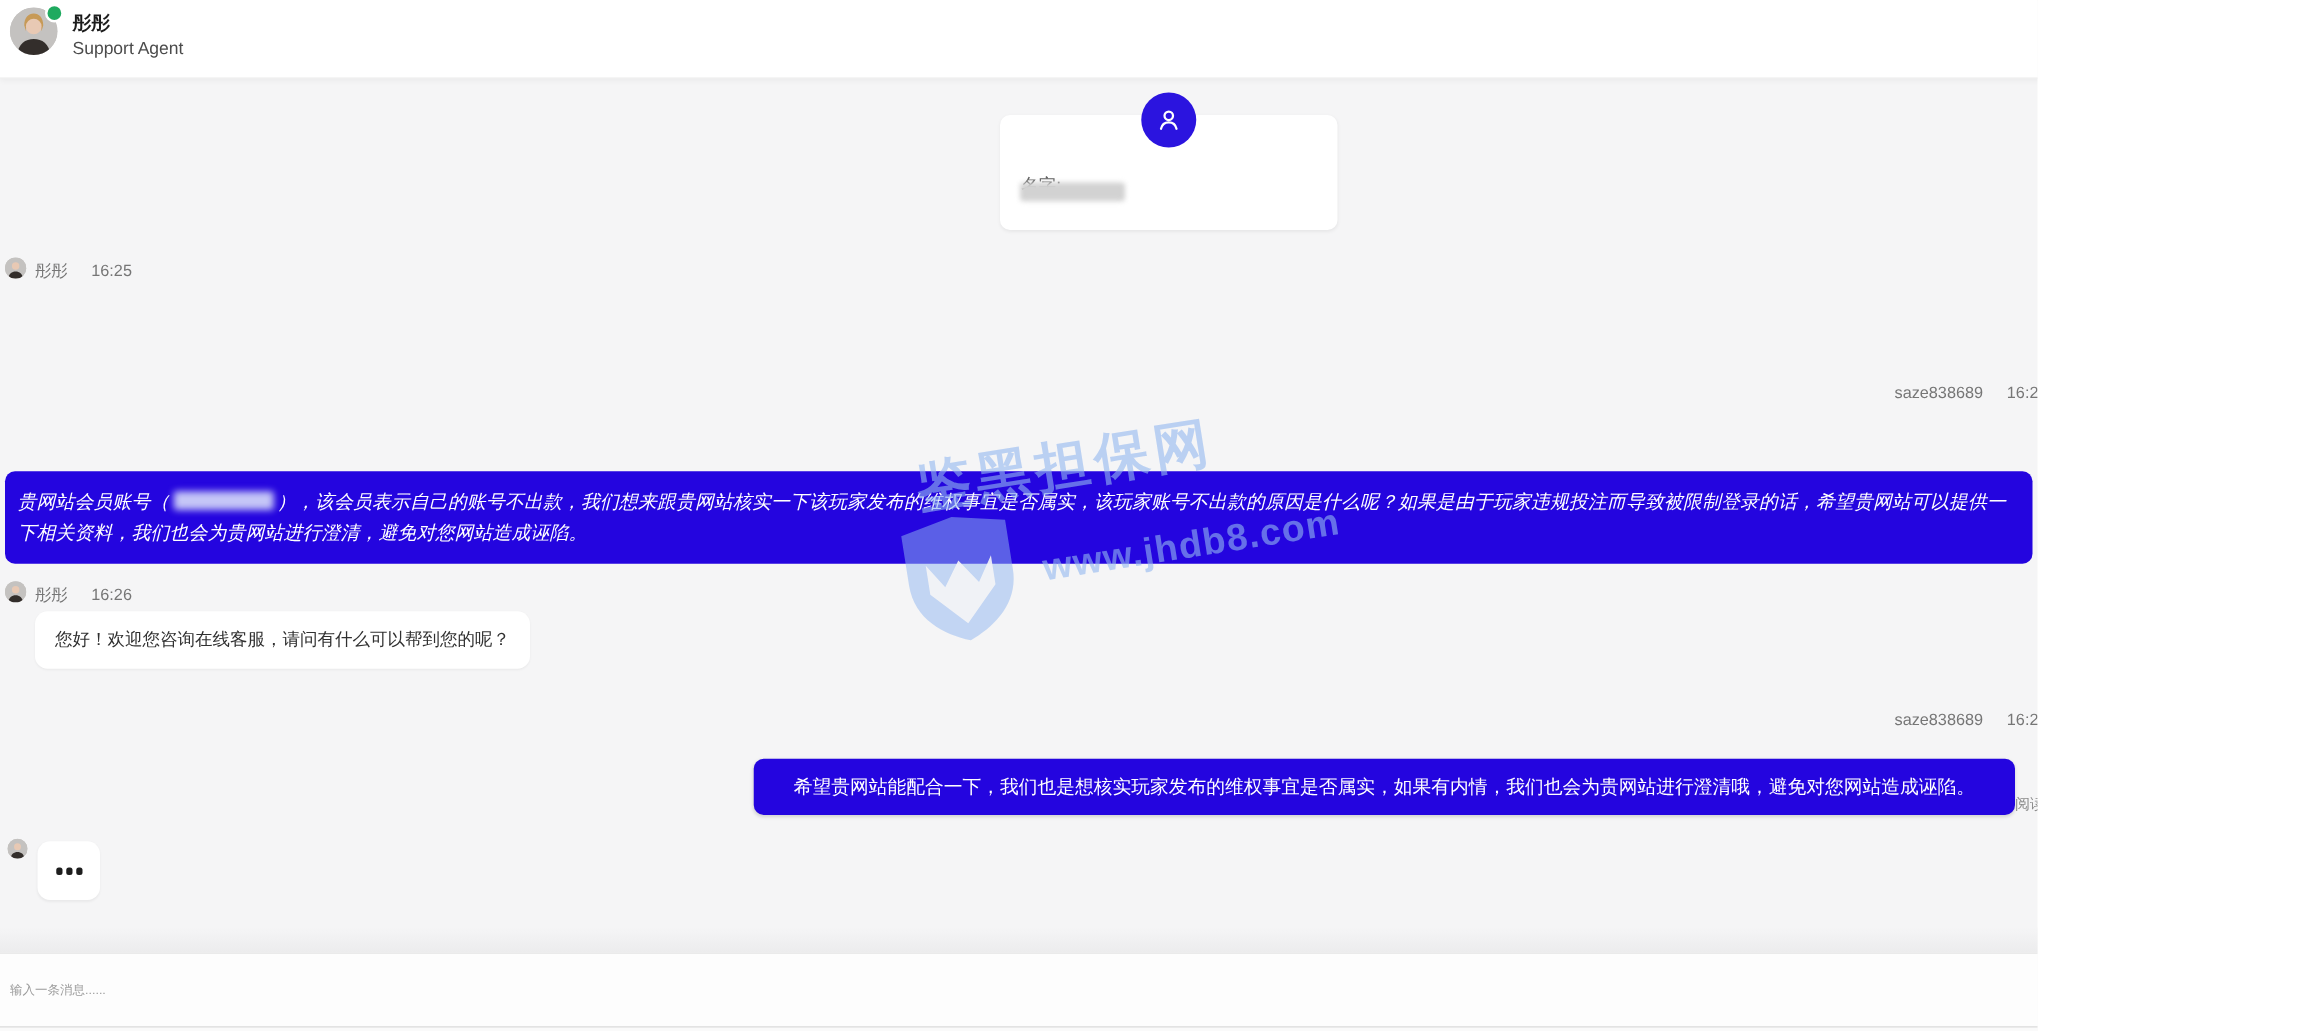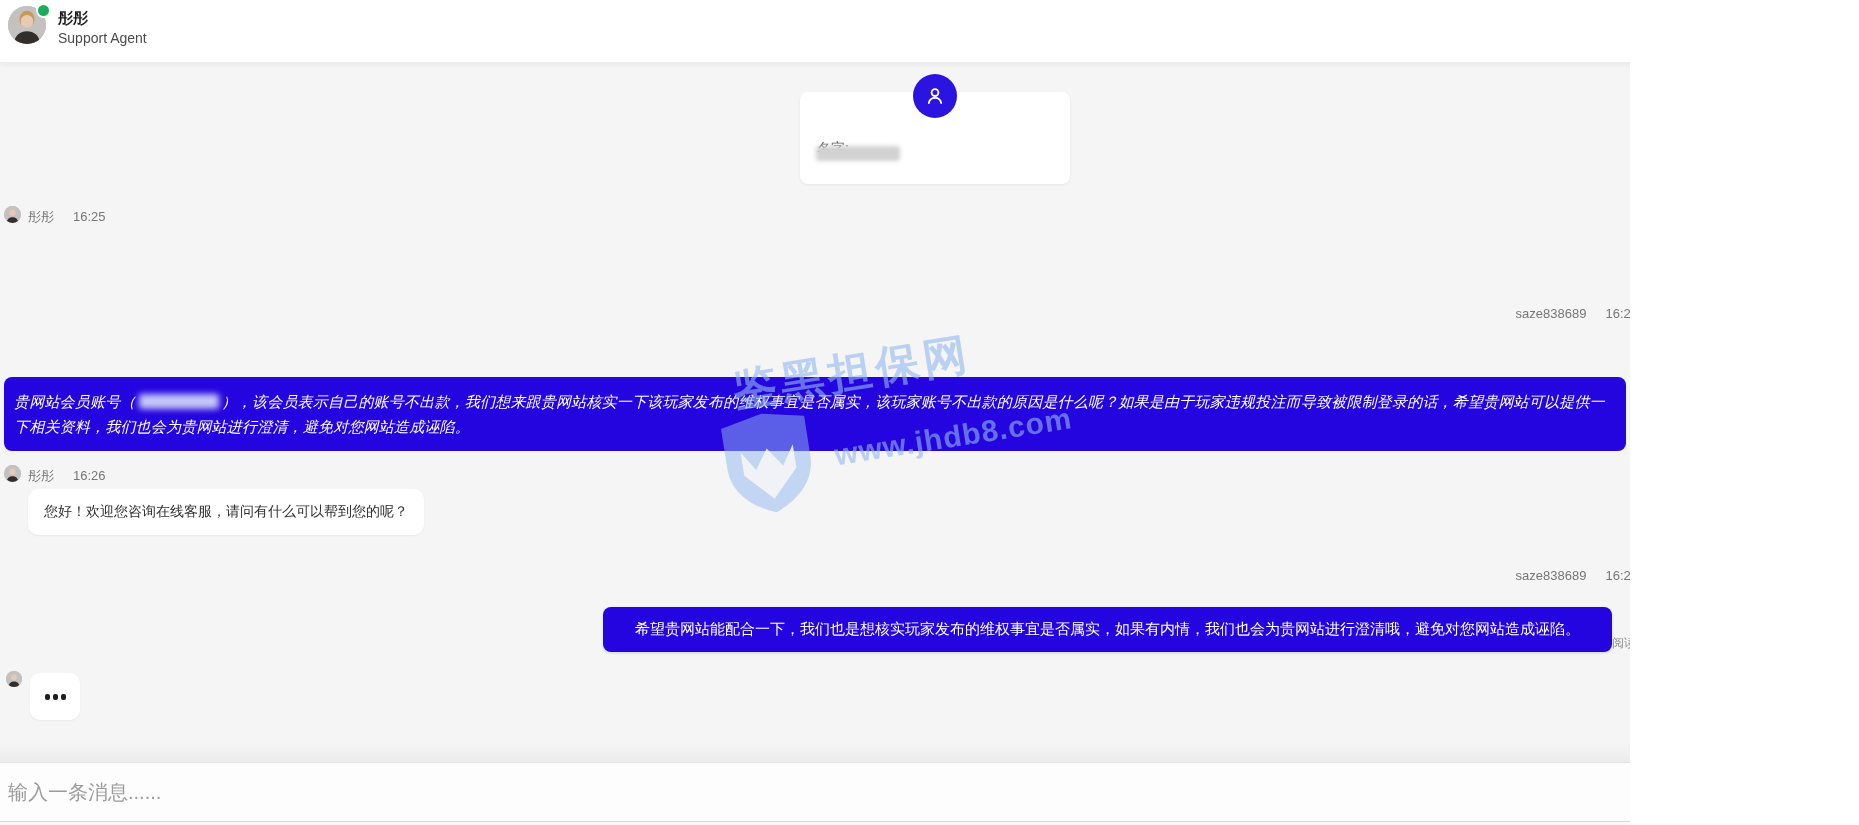--- a/index.html
+++ b/index.html
@@ -56,21 +56,21 @@
   .wm-title{position:absolute;left:28px;top:4px;font-size:44px;font-weight:bold;letter-spacing:4px;}
   .wm-shield{position:absolute;left:8px;top:58px;width:88px;height:104px;}
   .wm-url{position:absolute;left:118px;top:96px;font-size:30px;font-weight:bold;letter-spacing:1px;}
 
   
   .fade-strip{position:absolute;left:0;top:742px;width:1859px;height:20px;
     background:linear-gradient(#f5f5f6,#ececed);}
   .composer{position:absolute;left:0;top:762px;width:1859px;height:60px;background:#fdfdfd;
     border-top:1px solid #e3e3e3;border-bottom:1px solid #dadada;display:flex;align-items:center;
     padding:0;box-sizing:border-box;z-index:40;}
-  .composer input{flex:1;border:none;outline:none;background:transparent;font-size:20px;
+  .composer input{flex:1;border:none;outline:none;background:transparent;font-size:10px;
     color:#4d7c0f;margin-left:6px;font-family:inherit;}
   .composer input::placeholder{color:#9b9b9b;}
   .icon-btn{width:26px;height:26px;border:none;background:transparent;padding:0;margin-right:6px;
     cursor:pointer;display:flex;align-items:center;justify-content:center;}
   .icon-btn svg{width:21px;height:21px;}
   .under-bar{position:absolute;left:0;top:822px;width:1859px;height:3px;background:#fafafa;}
 </style>
 </head>
 <body>
 

